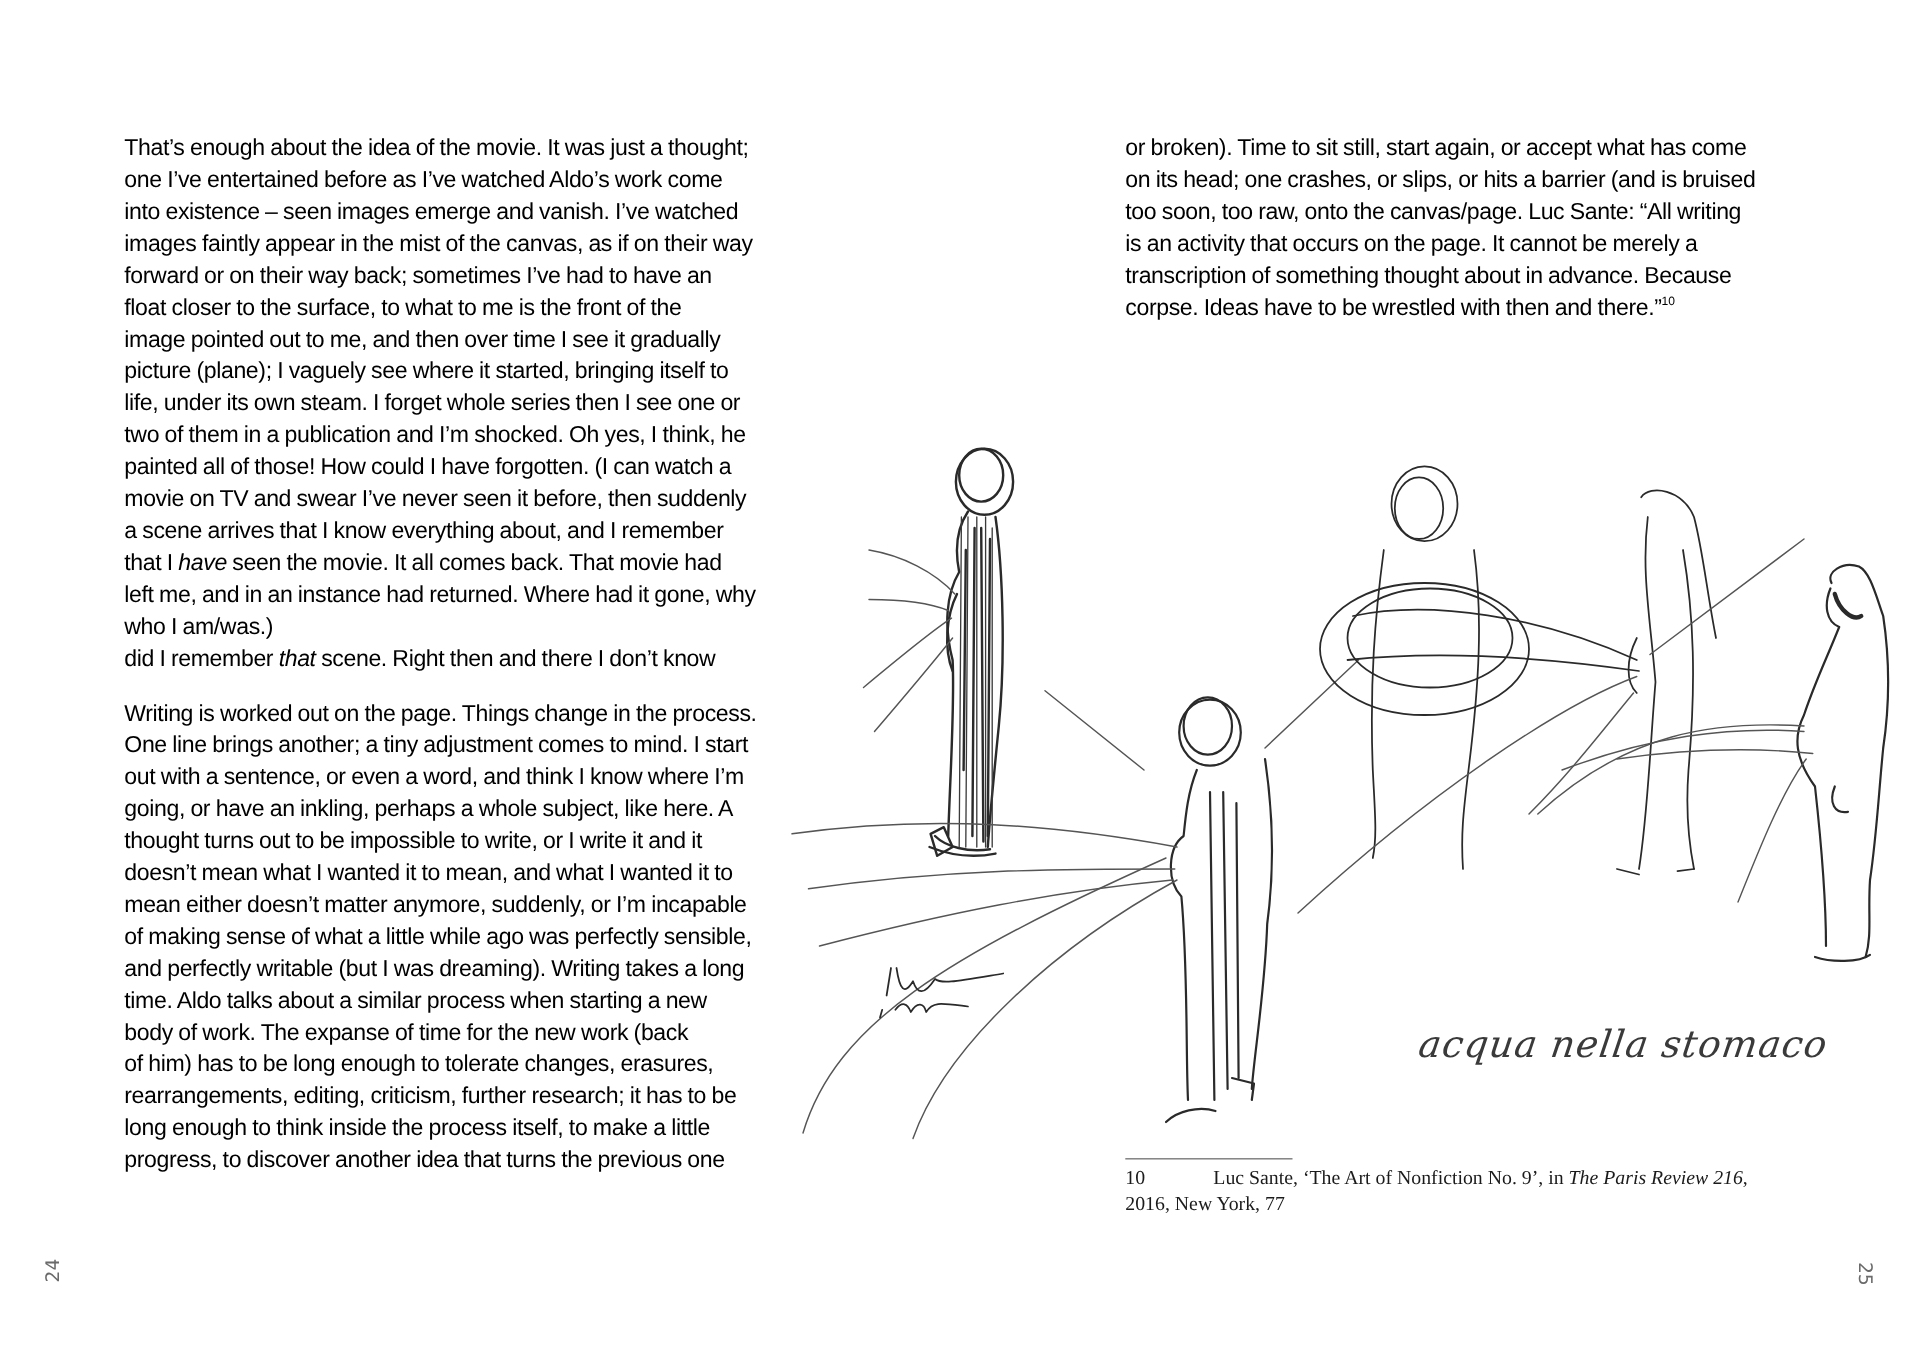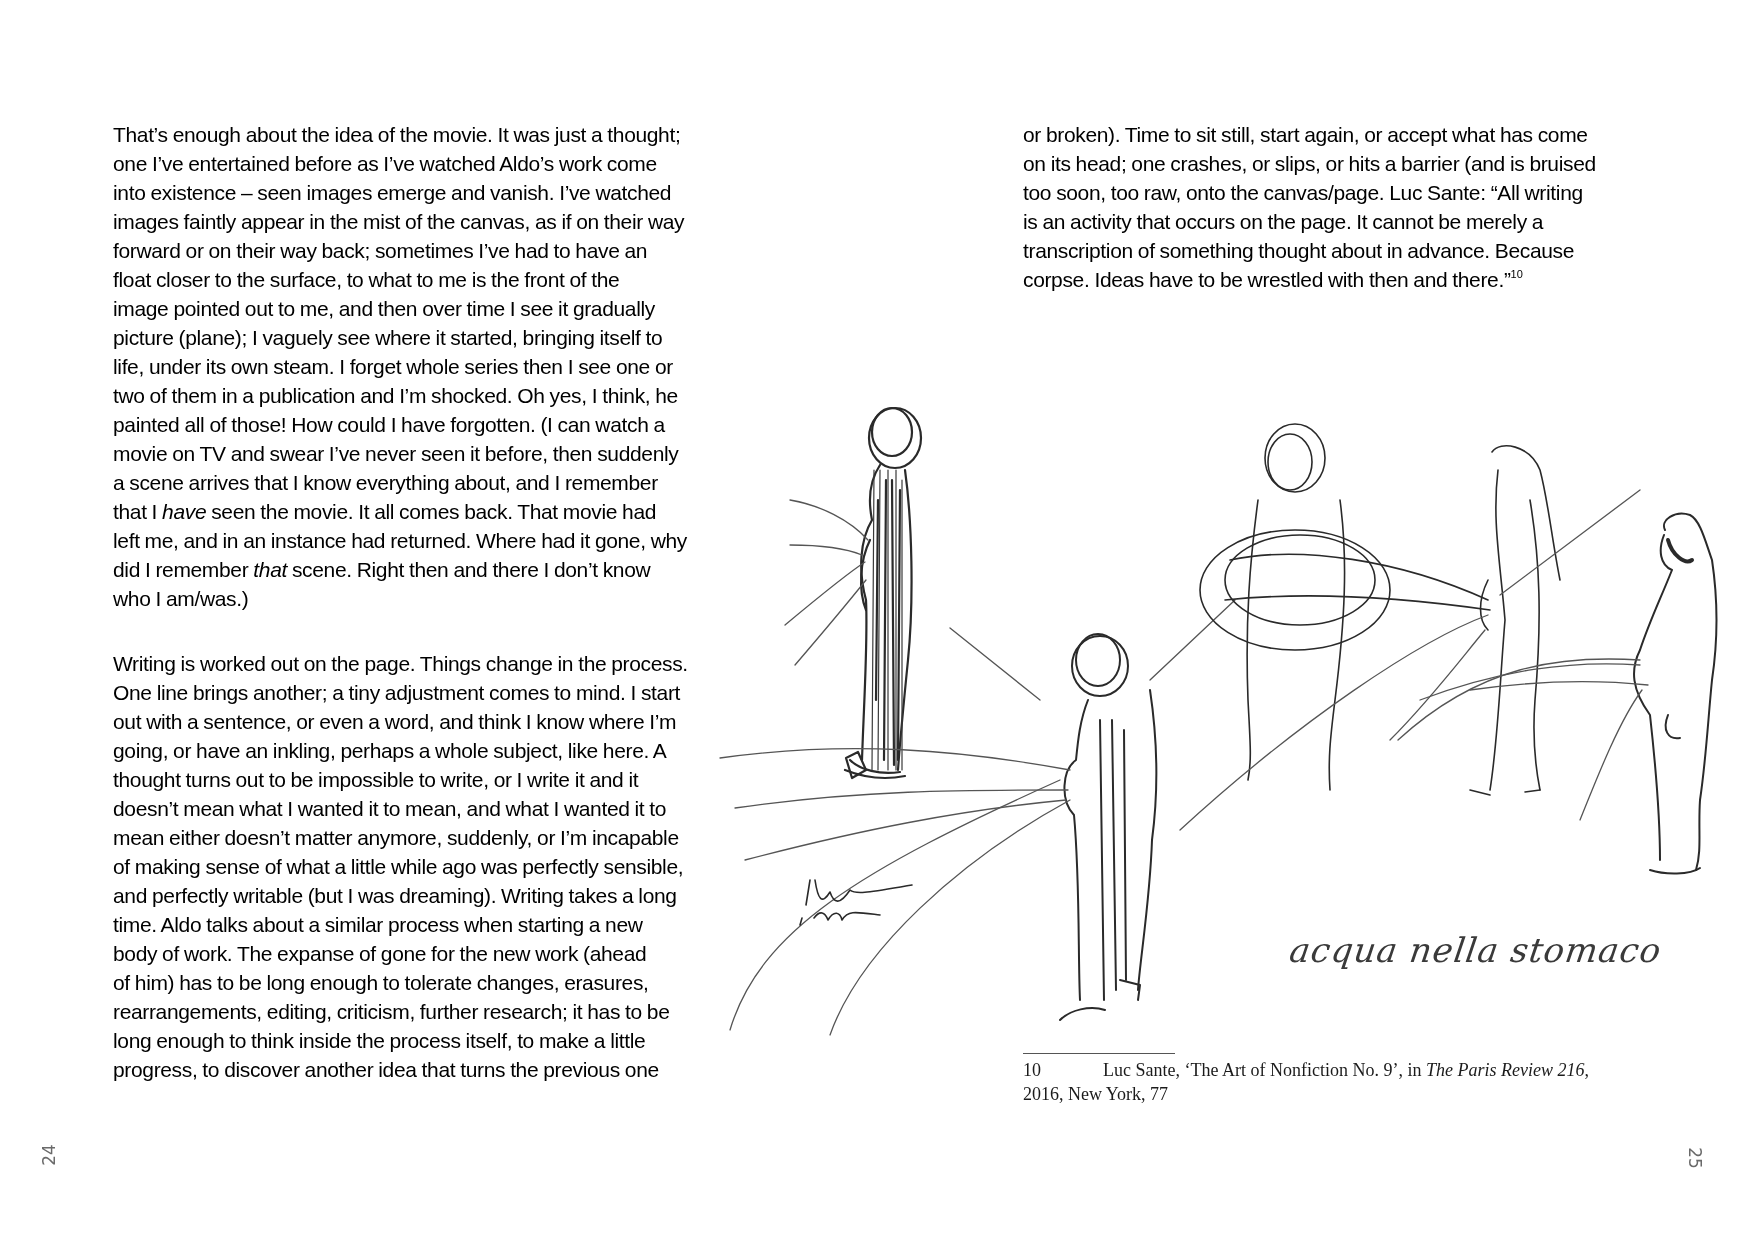--- a/index.html
+++ b/index.html
@@ -9,21 +9,21 @@
     position: absolute;
     font-family: "Liberation Sans", "DejaVu Sans", sans-serif;
     font-size: 21px;
     line-height: 29px;
     color: #000000;
     letter-spacing: -0.35px;
     word-spacing: -0.5px;
   }
   .col .line { display: block; white-space: nowrap; height: 29px; }
   .col .para { display: block; }
-  .col .para + .para { margin-top: 36px; }
+  .col .para + .para { margin-top: 21px; }
   .col-left { left: 113px; top: 120px; width: 620px; }
   .col-right { left: 1023px; top: 120px; width: 620px; }
   em { font-style: italic; }
   sup { font-size: 11px; line-height: 0; vertical-align: 9px; letter-spacing: 0; }
   .fn-rule { position: absolute; left: 1023px; top: 1053px; width: 152px; height: 0; border-top: 1.5px solid #555; }
   .footnote {
     position: absolute; left: 1023px; top: 1058px; width: 640px;
     font-family: "Liberation Serif", "DejaVu Serif", serif;
     font-size: 18px; line-height: 24px; color: #1b1b1b;
   }
@@ -146,35 +146,35 @@
       <span class="line">float closer to the surface, to what to me is the front of the</span>
       <span class="line">image pointed out to me, and then over time I see it gradually</span>
       <span class="line">picture (plane); I vaguely see where it started, bringing itself to</span>
       <span class="line">life, under its own steam. I forget whole series then I see one or</span>
       <span class="line">two of them in a publication and I’m shocked. Oh yes, I think, he</span>
       <span class="line">painted all of those! How could I have forgotten. (I can watch a</span>
       <span class="line">movie on TV and swear I’ve never seen it before, then suddenly</span>
       <span class="line">a scene arrives that I know everything about, and I remember</span>
       <span class="line"><span>that I </span><em>have</em><span> seen the movie. It all comes back. That movie had</span></span>
       <span class="line">left me, and in an instance had returned. Where had it gone, why</span>
+      <span class="line">who I am/was.)</span>
       <span class="line"><span>did I remember </span><em>that</em><span> scene. Right then and there I don’t know</span></span>
-      <span class="line">who I am/was.)</span>
     </div>
     <div class="para">
       <span class="line">Writing is worked out on the page. Things change in the process.</span>
       <span class="line">One line brings another; a tiny adjustment comes to mind. I start</span>
       <span class="line">out with a sentence, or even a word, and think I know where I’m</span>
       <span class="line">going, or have an inkling, perhaps a whole subject, like here. A</span>
       <span class="line">thought turns out to be impossible to write, or I write it and it</span>
       <span class="line">doesn’t mean what I wanted it to mean, and what I wanted it to</span>
       <span class="line">mean either doesn’t matter anymore, suddenly, or I’m incapable</span>
       <span class="line">of making sense of what a little while ago was perfectly sensible,</span>
       <span class="line">and perfectly writable (but I was dreaming). Writing takes a long</span>
       <span class="line">time. Aldo talks about a similar process when starting a new</span>
-      <span class="line">body of work. The expanse of gone for the new work (ahead</span>
+      <span class="line">body of work. The expanse of time for the new work (back</span>
       <span class="line">of him) has to be long enough to tolerate changes, erasures,</span>
       <span class="line">rearrangements, editing, criticism, further research; it has to be</span>
       <span class="line">long enough to think inside the process itself, to make a little</span>
       <span class="line">progress, to discover another idea that turns the previous one</span>
     </div>
   </div>
 
   <div class="page-num left">24</div>
 
   <div class="col col-right">

